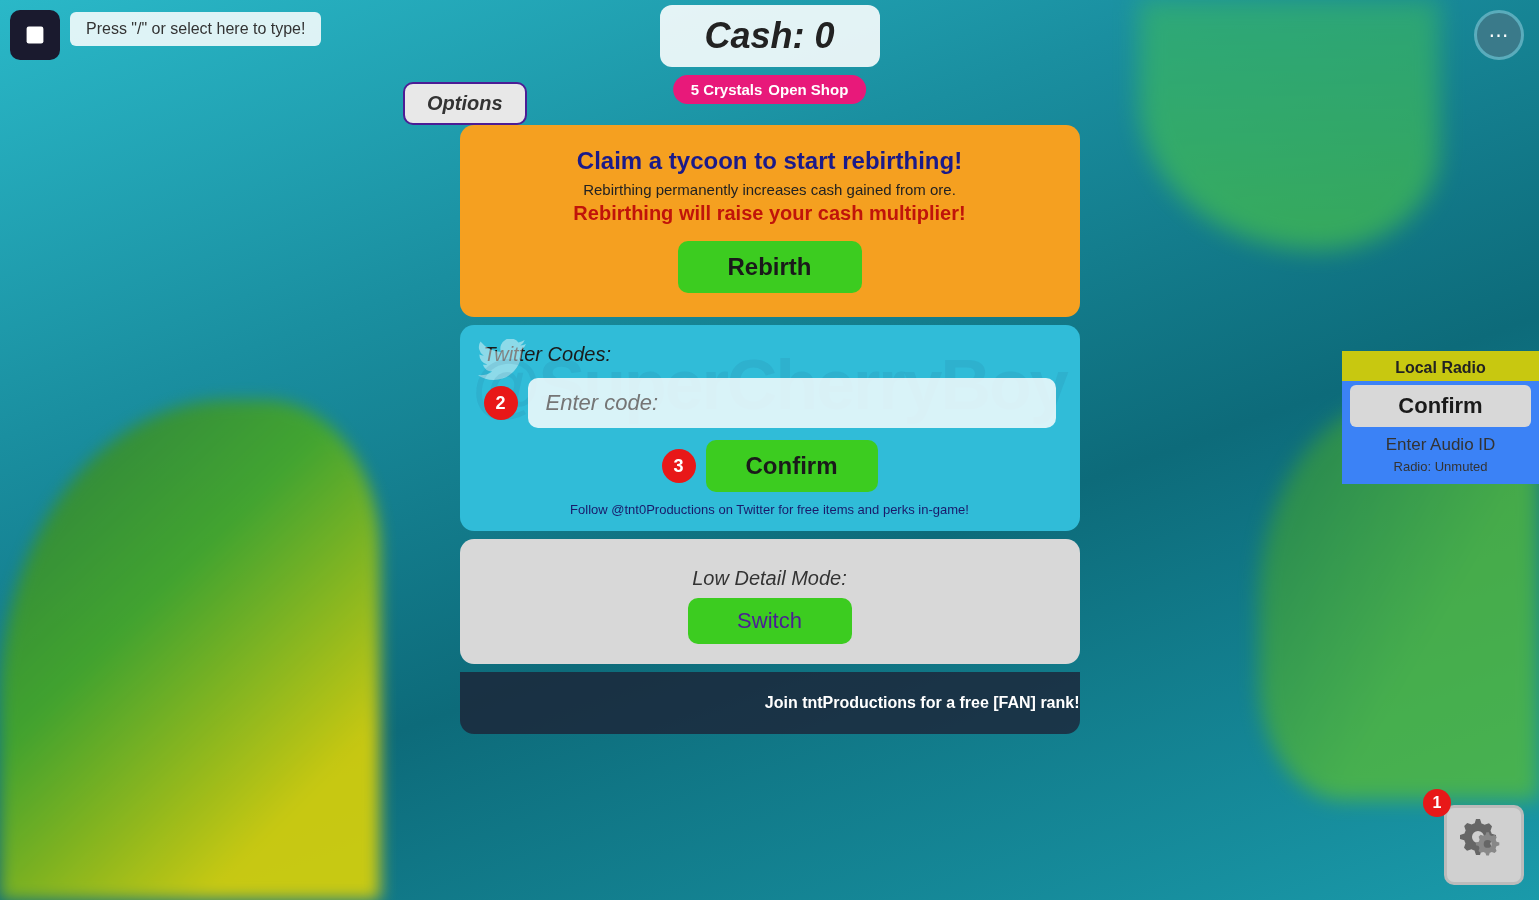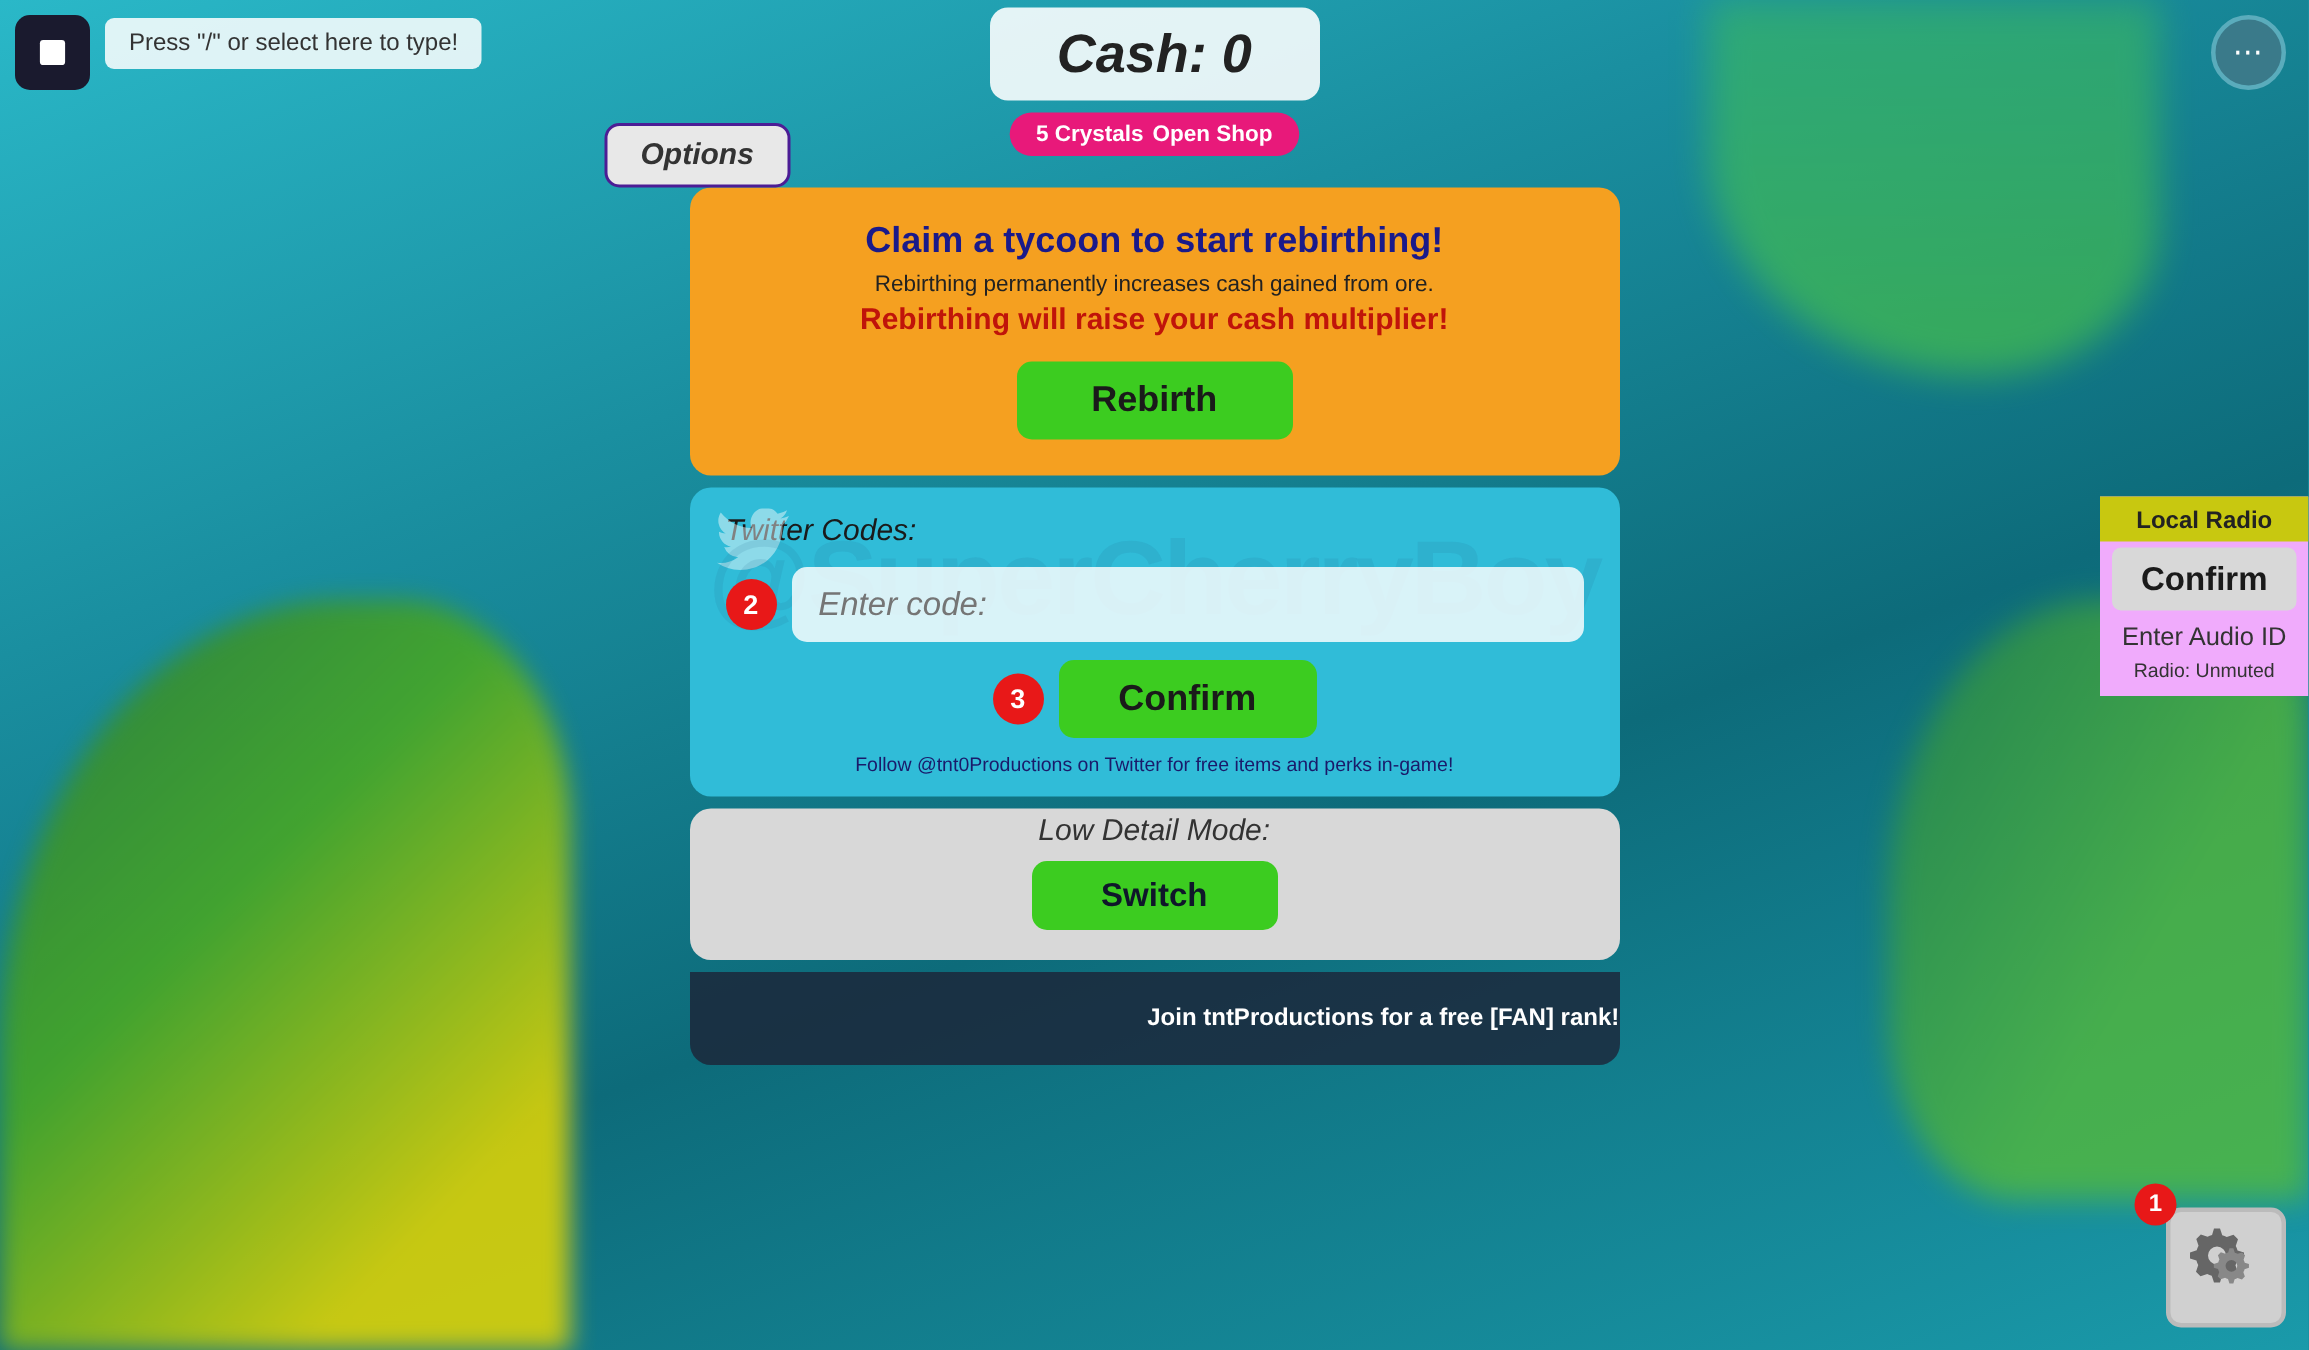--- a/index.html
+++ b/index.html
@@ -303,21 +303,21 @@
     .twitter-follow {
       color: #1a1a6a;
       font-size: 13px;
       text-align: center;
     }
 
     
     .lowdetail-section {
       background: #d8d8d8;
       border-radius: 14px;
-      padding: 4px 24px 20px;
+      padding: 28px 24px 20px;
       margin-bottom: 8px;
     }
     .lowdetail-title {
       color: #333;
       font-size: 20px;
       font-style: italic;
       text-align: center;
       margin-bottom: 8px;
     }
     .lowdetail-desc {
@@ -328,45 +328,45 @@
     }
     .switch-btn {
       display: block;
       width: 164px;
       margin: 0 auto;
       background: #3ccc20;
       border: none;
       border-radius: 10px;
       padding: 10px 0;
       font-size: 22px;
-      font-weight: bold;
-      color: #0f172a;
+      font-weight: normal;
+      color: #4c1d95;
       cursor: pointer;
     }
 
     
     .fan-rank-bar {
       background: rgba(30,30,50,0.75);
       border-radius: 0 0 14px 14px;
       padding: 22px 0;
       text-align: right;
     }
     .fan-rank-text {
       color: white;
       font-size: 16px;
       font-weight: bold;
     }
 
     
     .local-radio-panel {
       position: absolute;
-      right: 0; top: 331px;
-      background: #f0abfc;
+      right: 0; top: 351px;
+      background: #3b82f6;
       border-radius: 0;
-      width: 139px;
+      width: 197px;
       z-index: 10;
       text-align: center;
       padding-bottom: 8px;
     }
     .local-radio-title {
       background: #c8c810;
       color: #222;
       font-size: 16px;
       font-weight: bold;
       padding: 8px 0 4px;

